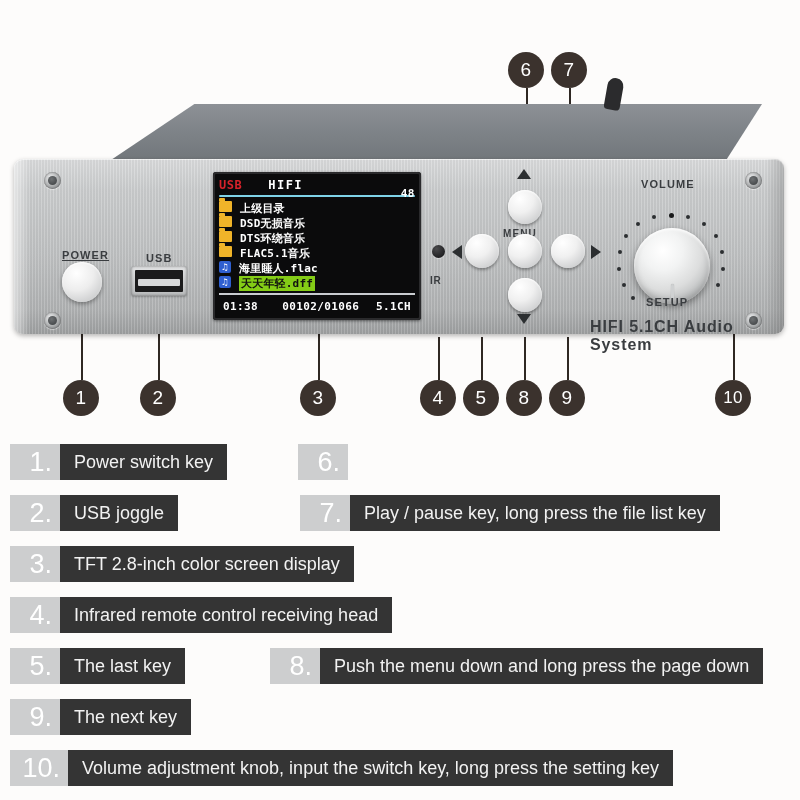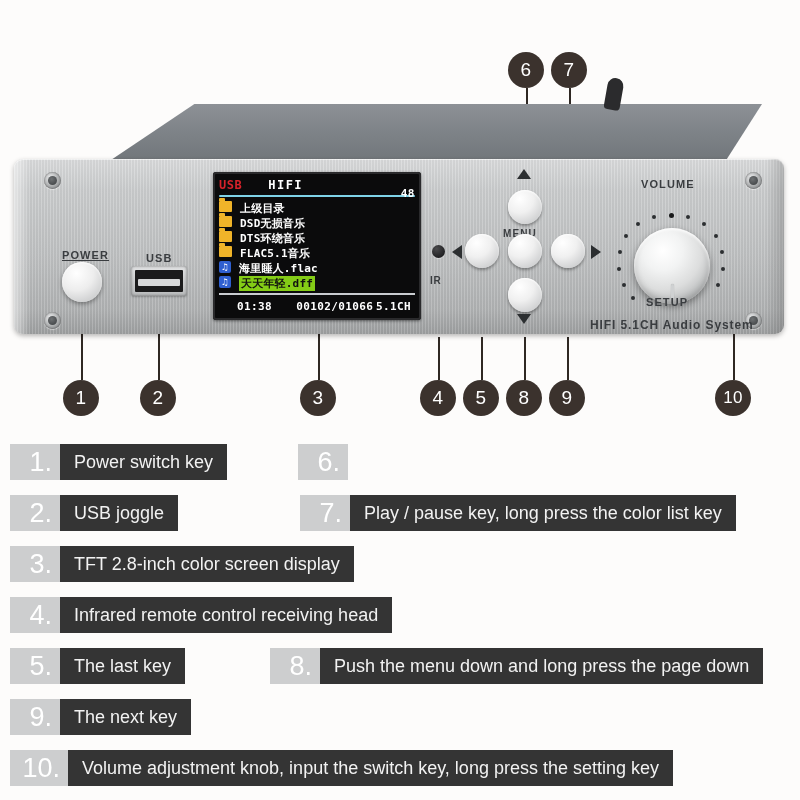--- a/index.html
+++ b/index.html
@@ -133,21 +133,21 @@
     font-family:"DejaVu Sans",sans-serif;
   }
   .scr-row .txt{white-space:nowrap;}
   .scr-row.sel .txt{background:#84cc16;color:#101010;padding:0 2px;}
 
   .scr-foot{
     position:absolute;left:6px;right:6px;bottom:5px;height:18px;
     border-top:2px solid #c9ccd0;display:flex;align-items:center;
     color:#fff;font-size:11px;font-weight:700;letter-spacing:.4px;padding-top:2px;
   }
-  .scr-foot .t{margin-left:18px;}
+  .scr-foot .t{margin-left:4px;}
   .scr-foot .idx{margin-left:24px;}
   .scr-foot .ch{margin-left:auto;margin-right:4px;}
 
   
   .ir-dot{
     position:absolute;left:432px;top:245px;width:13px;height:13px;border-radius:50%;
     background:radial-gradient(circle at 35% 30%,#4a4a4c,#111113);
     box-shadow:0 1px 1px rgba(255,255,255,.4);
   }
   .rbtn{
@@ -171,21 +171,21 @@
     background:
       radial-gradient(circle at 38% 30%,#ffffff 0%,#f2f3f3 28%,#dcdddd 55%,#b7b9ba 78%,#96999a 100%);
     box-shadow:0 3px 7px rgba(0,0,0,.38), inset 0 2px 3px rgba(255,255,255,.95),
                inset 0 -3px 6px rgba(0,0,0,.18);
   }
   .knob .notch{
     position:absolute;left:50%;bottom:5px;margin-left:-1.5px;width:3px;height:15px;
     background:#cfd1d2;border-radius:2px;box-shadow:0 0 1px rgba(0,0,0,.3);
   }
   .brand{
-    position:absolute;color:#3a3d40;font-size:12px;letter-spacing:.9px;font-weight:700;text-align:center;
+    position:absolute;color:#3a3d40;font-size:16px;letter-spacing:.9px;font-weight:700;
   }
 
   
   #legend{position:absolute;left:0;top:440px;width:800px;}
   .lrow{position:absolute;display:flex;align-items:stretch;height:36px;}
   .lnum{
     background:#cdcecf;color:#ffffff;
     min-width:50px;padding:0 8px;box-sizing:border-box;
     display:flex;align-items:center;justify-content:flex-end;
     font-size:27px;line-height:1;font-weight:400;
@@ -368,21 +368,21 @@
     <div class="lnum">6.</div>
   </div>
 
   <div class="lrow" style="left:10px;top:55px;">
     <div class="lnum">2.</div>
     <div class="ltxt">USB joggle</div>
   </div>
 
   <div class="lrow" style="left:300px;top:55px;">
     <div class="lnum">7.</div>
-    <div class="ltxt">Play / pause key, long press the color list key</div>
+    <div class="ltxt">Play / pause key, long press the file list key</div>
   </div>
 
   <div class="lrow" style="left:10px;top:106px;">
     <div class="lnum">3.</div>
     <div class="ltxt">TFT 2.8-inch color screen display</div>
   </div>
 
   <div class="lrow" style="left:10px;top:157px;">
     <div class="lnum">4.</div>
     <div class="ltxt">Infrared remote control receiving head</div>

